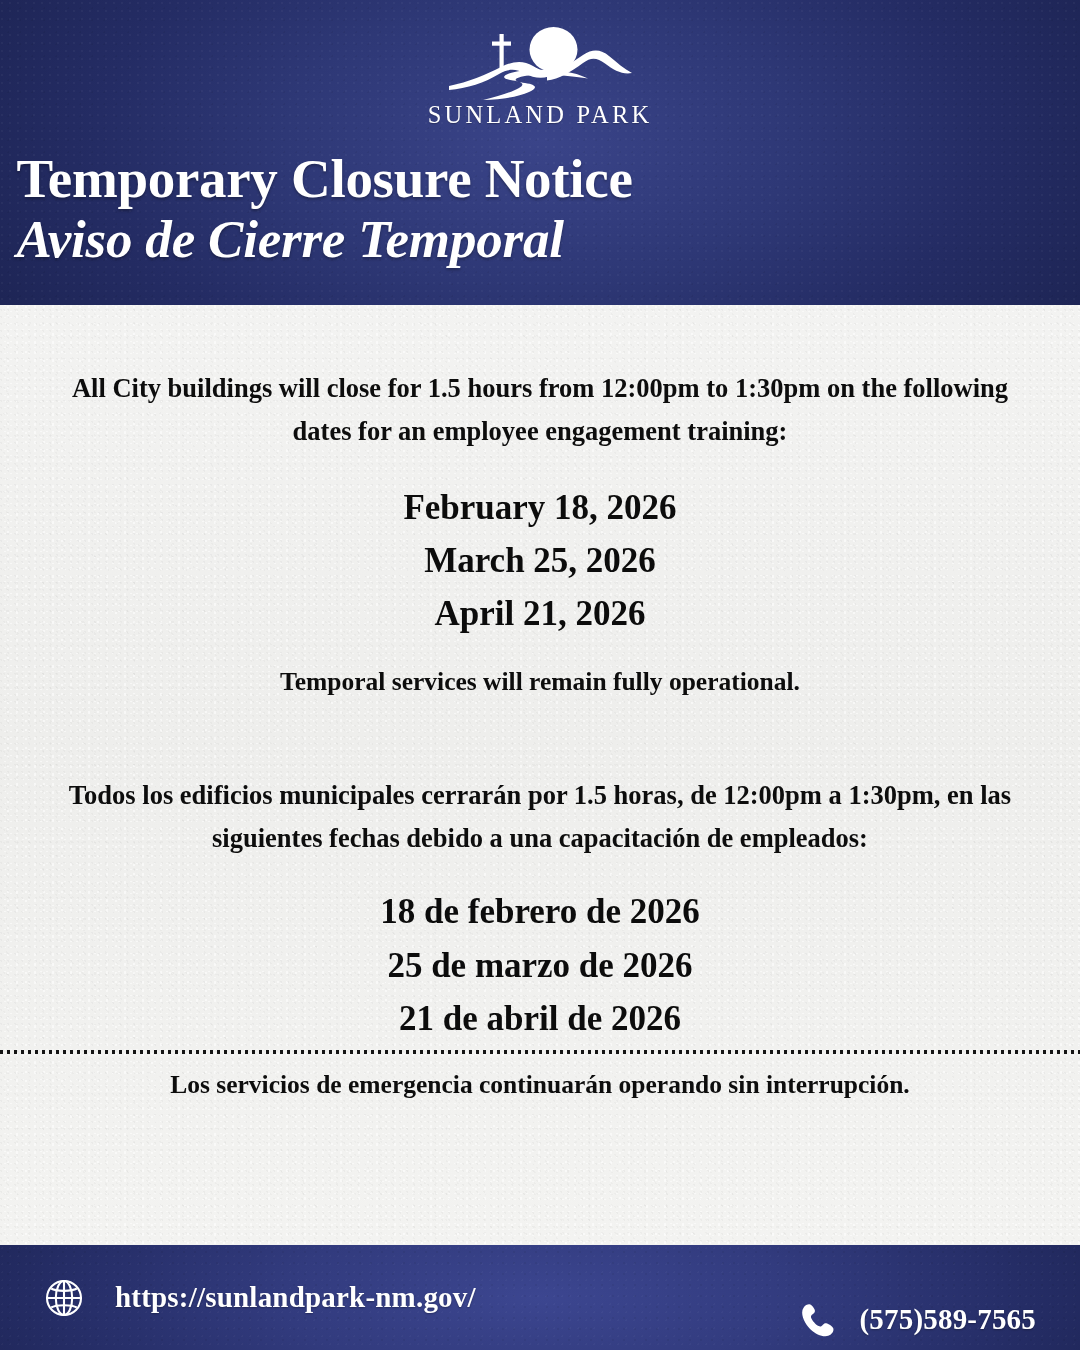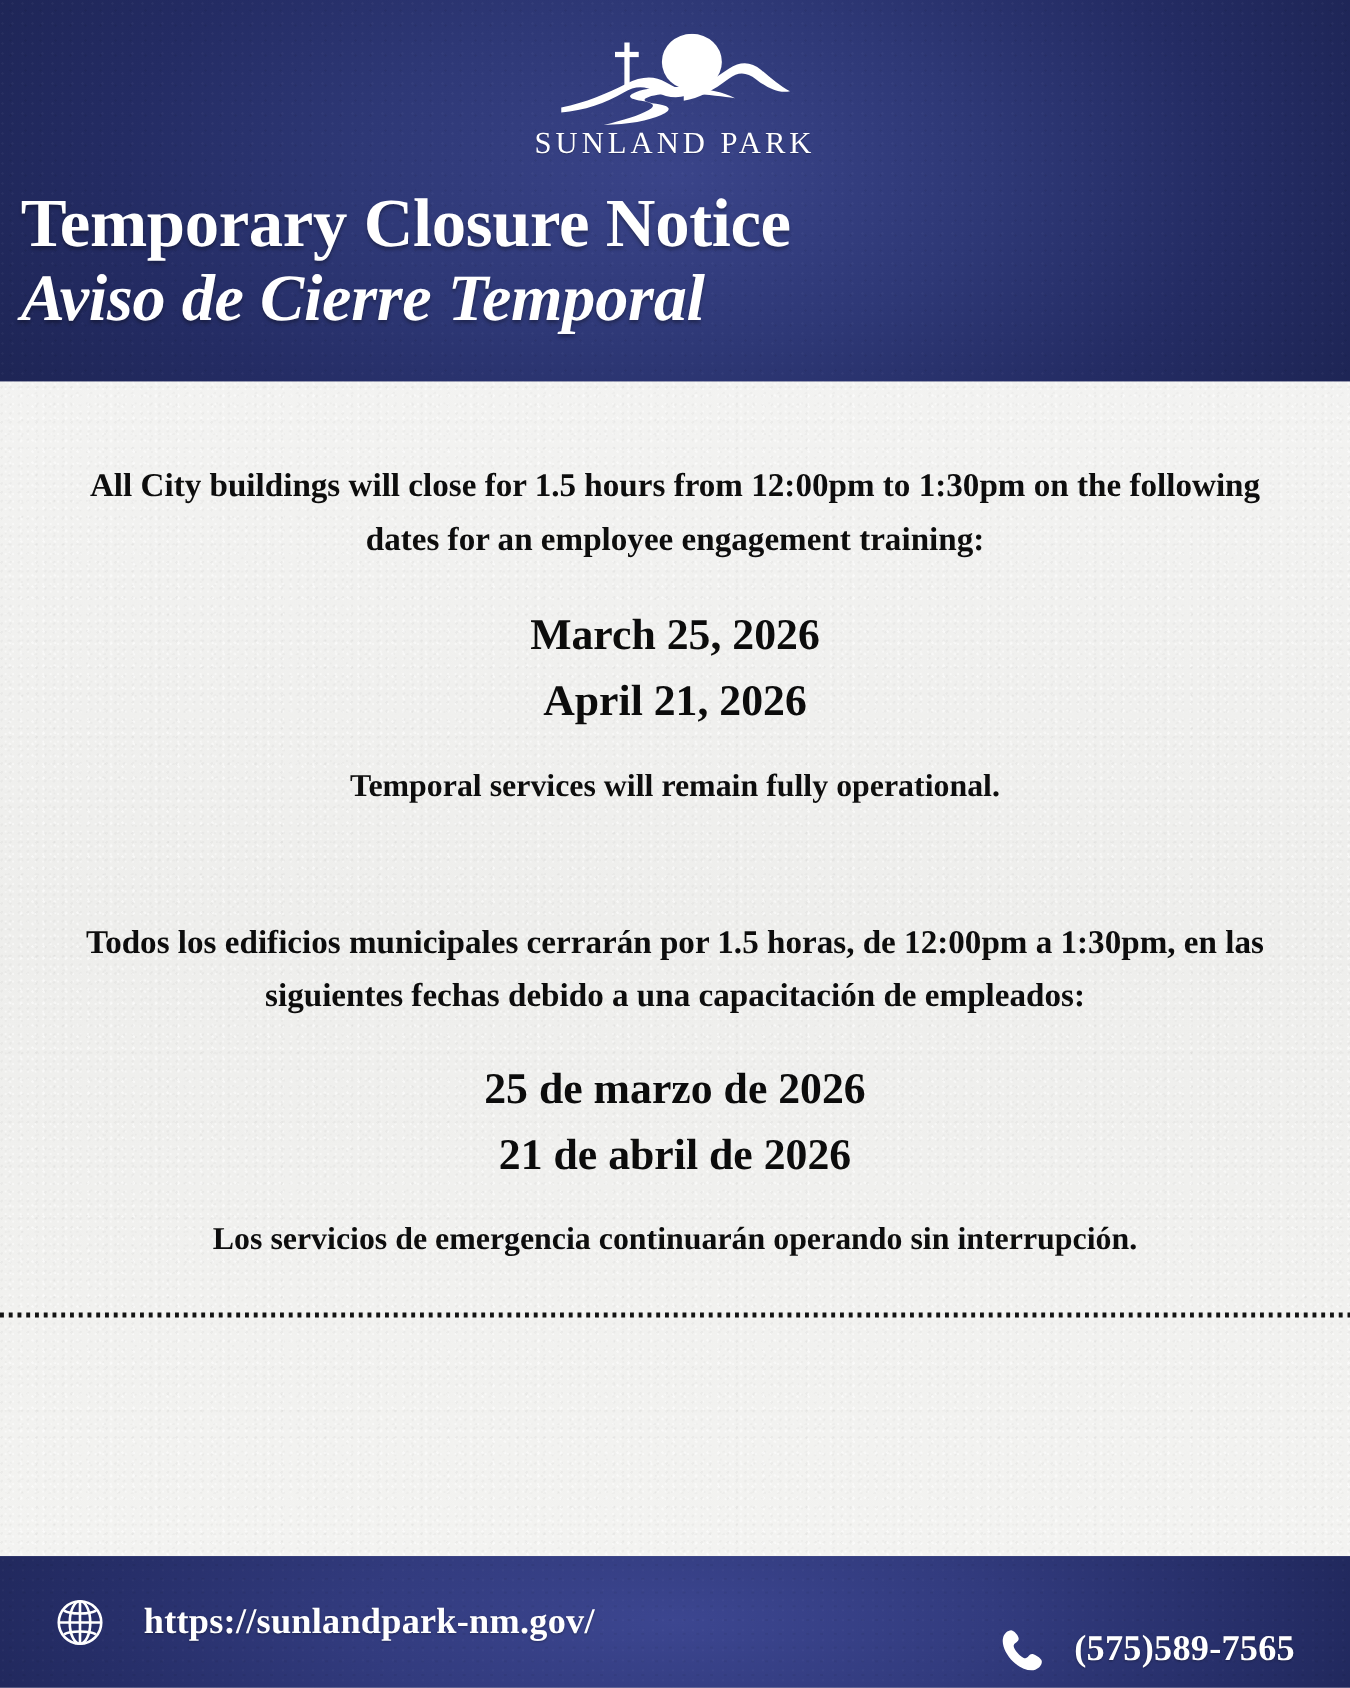--- a/index.html
+++ b/index.html
@@ -108,21 +108,21 @@
   
   .body-area {
     flex: 1 1 auto;
     position: relative;
     display: flex;
     flex-direction: column;
     padding: 0;
   }
 
   .section {
-    padding: 12px 38px;
+    padding: 0 38px;
     text-align: center;
     color: #101010;
   }
   .section.en { padding-top: 62px; }
   .section.es { padding-top: 48px; }
 
   .lede {
     font-size: 26.5px;
     font-weight: 700;
     line-height: 1.62;
@@ -246,33 +246,35 @@
       <h2 class="title-es">Aviso de Cierre Temporal</h2>
     </div>
   </div>
 
   <div class="body-area">
 
     <div class="section en">
       <p class="lede">All City buildings will close for 1.5 hours from 12:00pm to 1:30pm on the following dates for an employee engagement training:</p>
 
       <ul class="dates">
+        <li>February 18, 2026</li>
         <li>March 25, 2026</li>
         <li>April 21, 2026</li>
       </ul>
 
       <p class="closing">Temporal services will remain fully operational.</p>
     </div>
 
     <div class="divider"></div>
 
     <div class="section es">
       <p class="lede">Todos los edificios municipales cerrarán por 1.5 horas, de 12:00pm a 1:30pm, en las siguientes fechas debido a una capacitación de empleados:</p>
 
       <ul class="dates">
+        <li>18 de febrero de 2026</li>
         <li>25 de marzo de 2026</li>
         <li>21 de abril de 2026</li>
       </ul>
 
       <p class="closing">Los servicios de emergencia continuarán operando sin interrupción.</p>
     </div>
   </div>
 
   <div class="footer">
 

